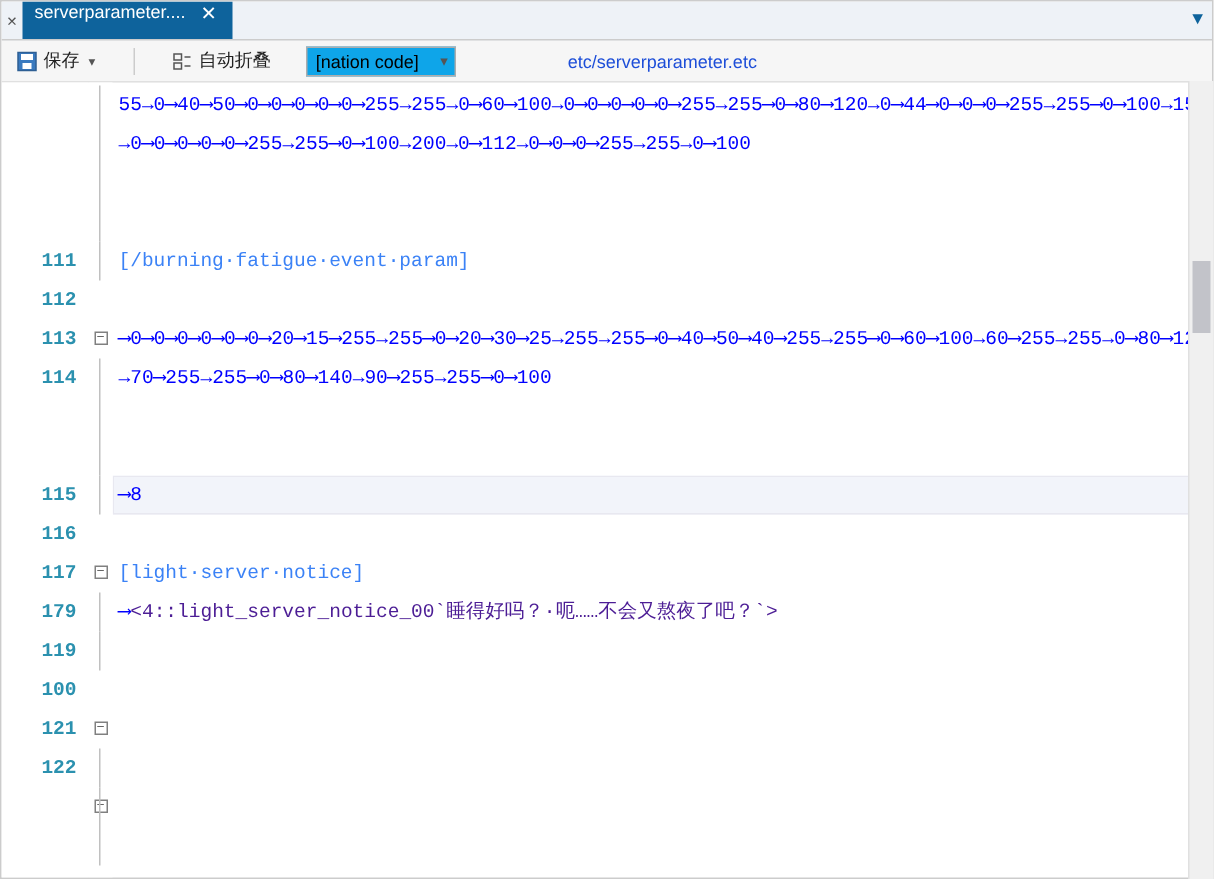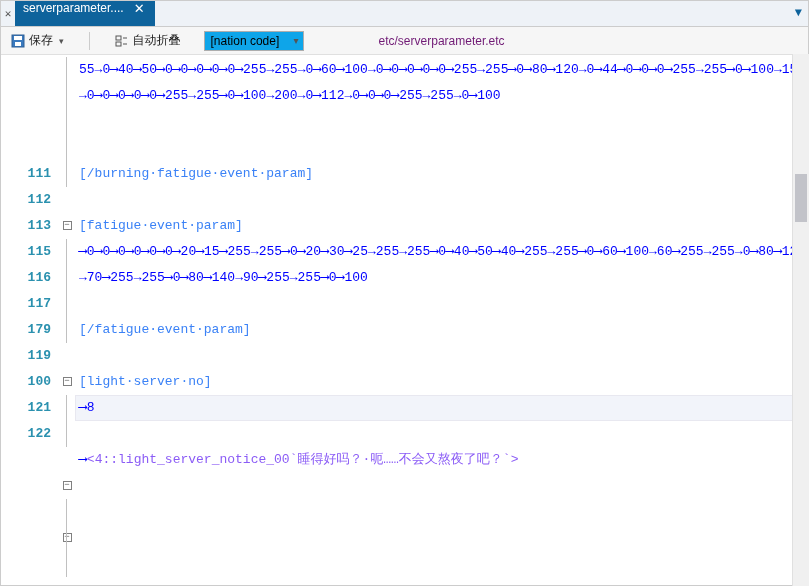--- a/index.html
+++ b/index.html
@@ -89,21 +89,21 @@
 }
 .combo::after {
   content: "▾";
   position: absolute;
   right: 4px;
   color: #555;
   font-size: 10px;
 }
 .path-text {
   margin-left: 60px;
-  color: #701a75;
+  color: #1d4ed8;
 }
 .editor-area {
   display: flex;
   height: calc(100% - 54px);
   position: relative;
 }
 .gutter-col {
   width: 58px;
   background: #fff;
   text-align: right;
@@ -170,21 +170,21 @@
   white-space: pre-wrap;
   word-break: break-all;
 }
 .code-line.highlight {
   background: #f2f4fa;
   box-shadow: inset 0 0 0 1px #e8e8f0;
 }
 .tag { color: #3b82f6; }
 .num { color: #0000ff; }
 .arrow { color: #0000ff; }
-.str { color: #8b5cf6; }
+.str { color: #4c1d95; }
 .scrollbar-v {
   position: absolute;
   right: 0;
   top: 54px;
   bottom: 0;
   width: 17px;
   background: #f0f0f0;
   border-left: 1px solid #e0e0e0;
 }
 .scroll-thumb {
@@ -238,20 +238,21 @@
   <span class="path-text">etc/serverparameter.etc</span>
 </div>
 
 <div class="editor-area">
 
   <div class="gutter-col">
     <div class="ln tall"></div>
     <div class="ln">111</div>
     <div class="ln">112</div>
     <div class="ln">113</div>
+    <div class="ln tall2">114</div>
     <div class="ln">115</div>
     <div class="ln">116</div>
     <div class="ln">117</div>
     <div class="ln">179</div>
     <div class="ln">119</div>
     <div class="ln">100</div>
     <div class="ln">121</div>
     <div class="ln">122</div>
   </div>
 
@@ -292,27 +293,25 @@
     <div class="fc tall3">
         <div class="fold-line"></div>
         <div class="fold-box" style="margin-top:8px">−</div>
       </div>
   </div>
 
   <div class="code-col">
     <div class="code-line" style="height:104px"><span class="num">55→0⟶40⟶50⟶0⟶0⟶0⟶0⟶0⟶255→255→0⟶60⟶100→0⟶0⟶0⟶0⟶0⟶255→255⟶0⟶80⟶120→0⟶44⟶0⟶0⟶0⟶255→255⟶0⟶100→150→0⟶0⟶0⟶0⟶0⟶255→255⟶0⟶100→200→0⟶112→0⟶0⟶0⟶255→255→0⟶100</span></div>
     <div class="code-line"><span class="tag">[/burning·fatigue·event·param]</span></div>
     <div class="code-line"></div>
-    <div class="code-line"><span class="tag">[fatigue·event·param]</span></div>
     <div class="code-line" style="height:78px"><span class="num">⟶0⟶0⟶0⟶0⟶0⟶0⟶20⟶15⟶255→255⟶0⟶20⟶30⟶25→255→255⟶0⟶40⟶50⟶40⟶255→255⟶0⟶60⟶100→60⟶255→255→0⟶80⟶120→70⟶255→255⟶0⟶80⟶140→90⟶255→255⟶0⟶100</span></div>
-    <div class="code-line"><span class="tag">[/fatigue·event·param]</span></div>
     <div class="code-line"></div>
-    <div class="code-line"><span class="tag">[light·server·no]</span></div>
     <div class="code-line highlight"><span class="arrow">⟶</span><span class="num">8</span></div>
     <div class="code-line"></div>
+    <div class="code-line"><span class="tag">[light·server·notice]</span></div>
     <div class="code-line" style="height:52px"><span class="arrow">⟶</span><span class="str">&lt;4::light_server_notice_00`睡得好吗？·呃……不会又熬夜了吧？`&gt;</span></div>
   </div>
 
 </div>
 
 <div class="scrollbar-v">
   <div class="scroll-thumb"></div>
 </div>
 
 </body></html>

